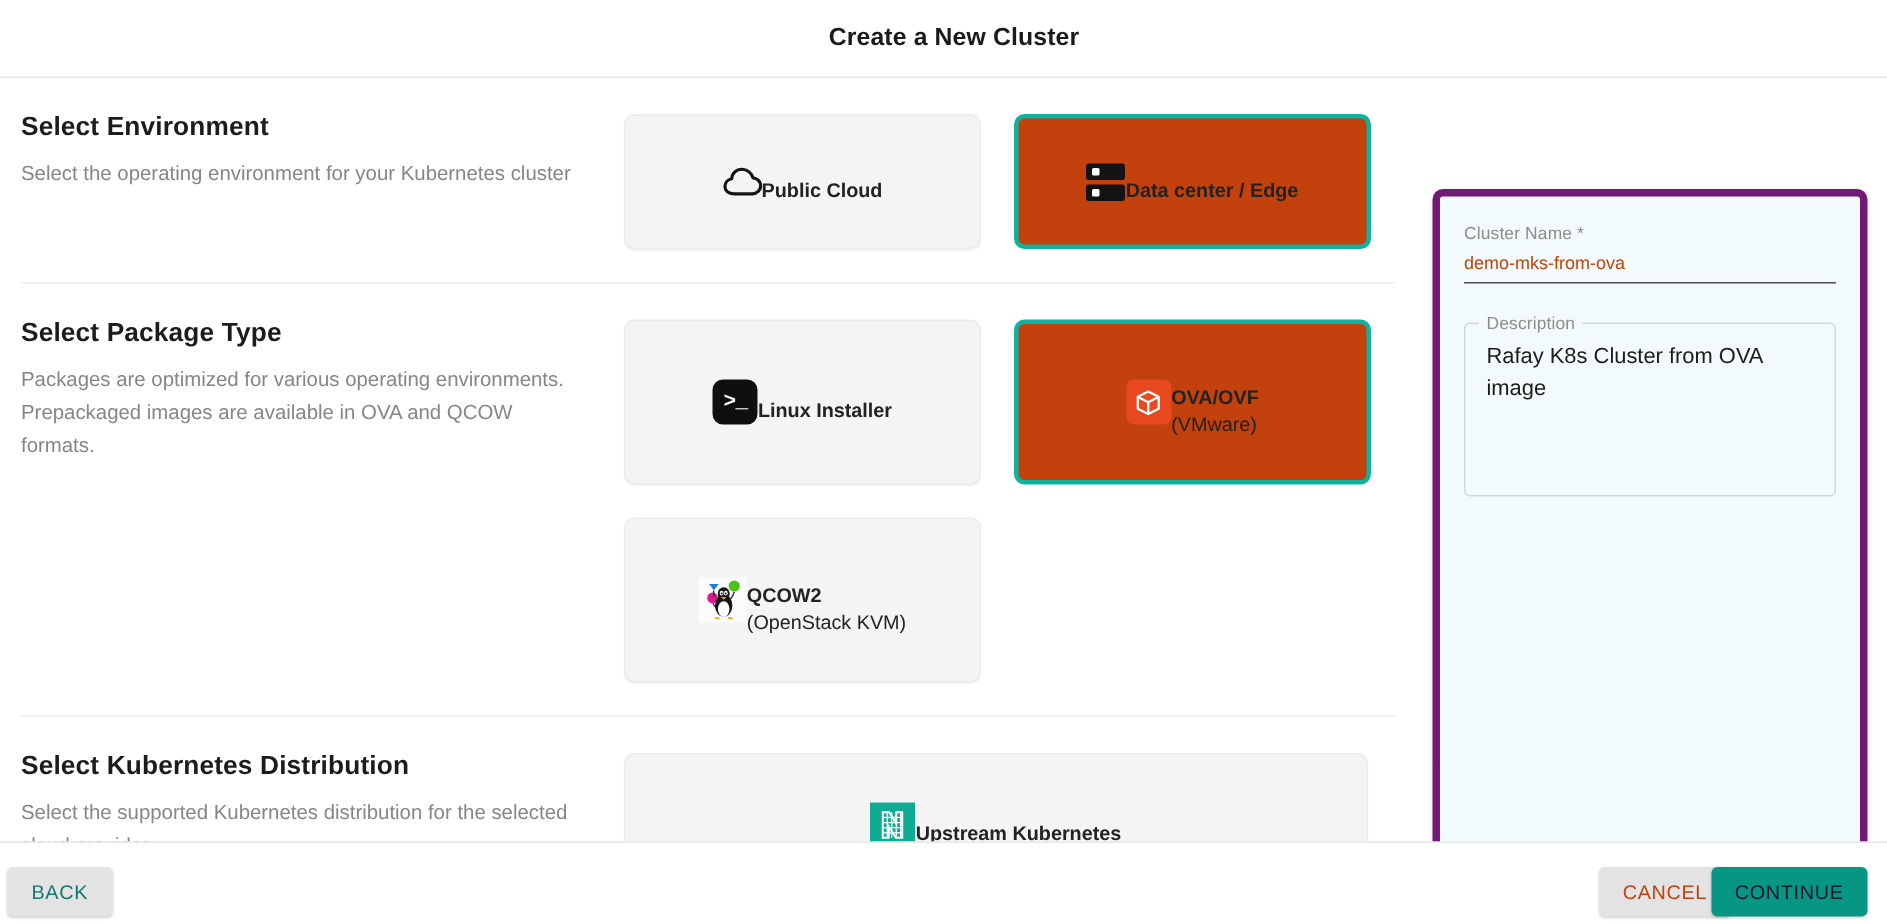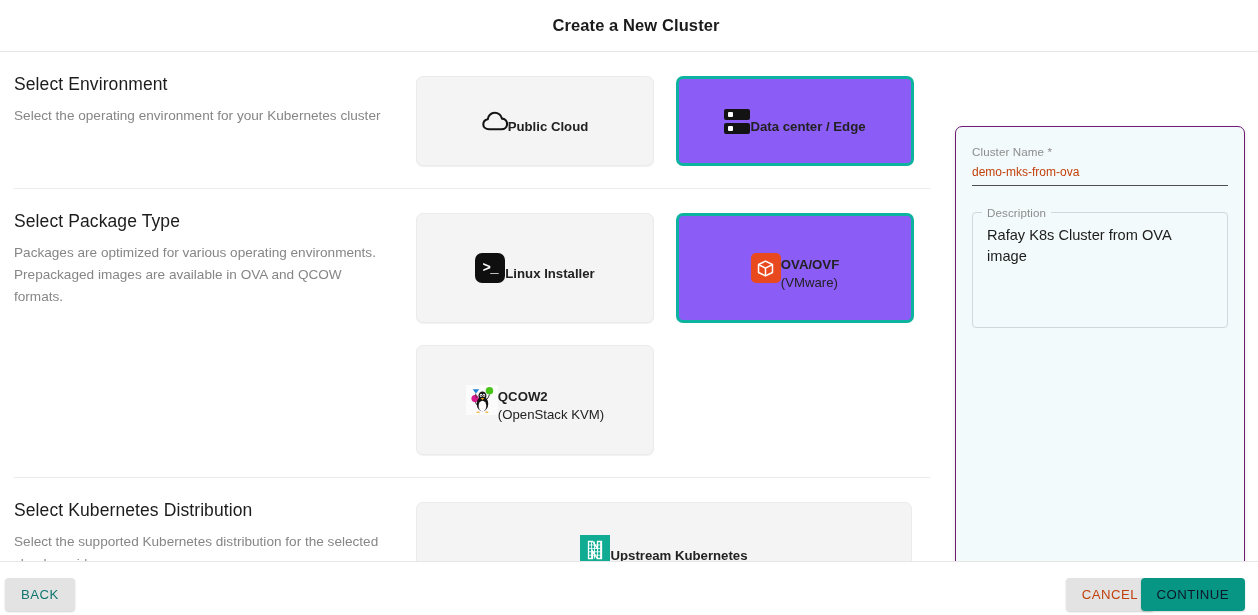--- a/index.html
+++ b/index.html
@@ -45,21 +45,21 @@
   .section {
     display: flex;
     align-items: flex-start;
     padding-top: 22px;
     padding-bottom: 22px;
   }
   .section + .section { border-top: 1px solid #ececec; }
   .section-info { width: 402px; flex: 0 0 402px; padding-right: 28px; }
   .section-title {
     font-size: 17.5px;
-    font-weight: normal;
+    font-weight: bold;
     color: #1c1c1c;
     margin: 0 0 10px 0;
     letter-spacing: .1px;
   }
   .section-desc {
     font-size: 13.6px;
     line-height: 1.62;
     color: #868686;
     margin: 0;
   }
@@ -75,21 +75,21 @@
     align-items: center;
     justify-content: center;
     cursor: pointer;
     box-shadow: 0 1px 1px rgba(0,0,0,.06);
     text-align: left;
   }
   .card.env   { height: 90px; }
   .card.pkg   { height: 110px; }
   .card.dist  { width: 496px; height: 96px; }
   .card.selected {
-    background: #8b5cf6;
+    background: #c2410c;
     border: 3px solid #0db39e;
     box-shadow: none;
   }
   .card-label {
     font-size: 13.2px;
     font-weight: bold;
     color: #222222;
     line-height: 1.32;
     margin-top: 11px;
   }
@@ -146,21 +146,21 @@
     display: flex; align-items: center; justify-content: center;
   }
 
   
   .form-card {
     position: absolute;
     left: 955px; top: 74px;
     width: 290px;
     height: 474px;
     background: #f3fafb;
-    border: 1px solid #701a75;
+    border: 5px solid #701a75;
     border-radius: 7px;
     box-shadow: 0 2px 5px rgba(0,0,0,.10);
     padding: 18px 16px 0 16px;
   }
   .field-filled { margin-bottom: 26px; }
   .field-label {
     font-size: 11.6px;
     color: #8c8c8c;
     display: block;
     margin-bottom: 4px;

